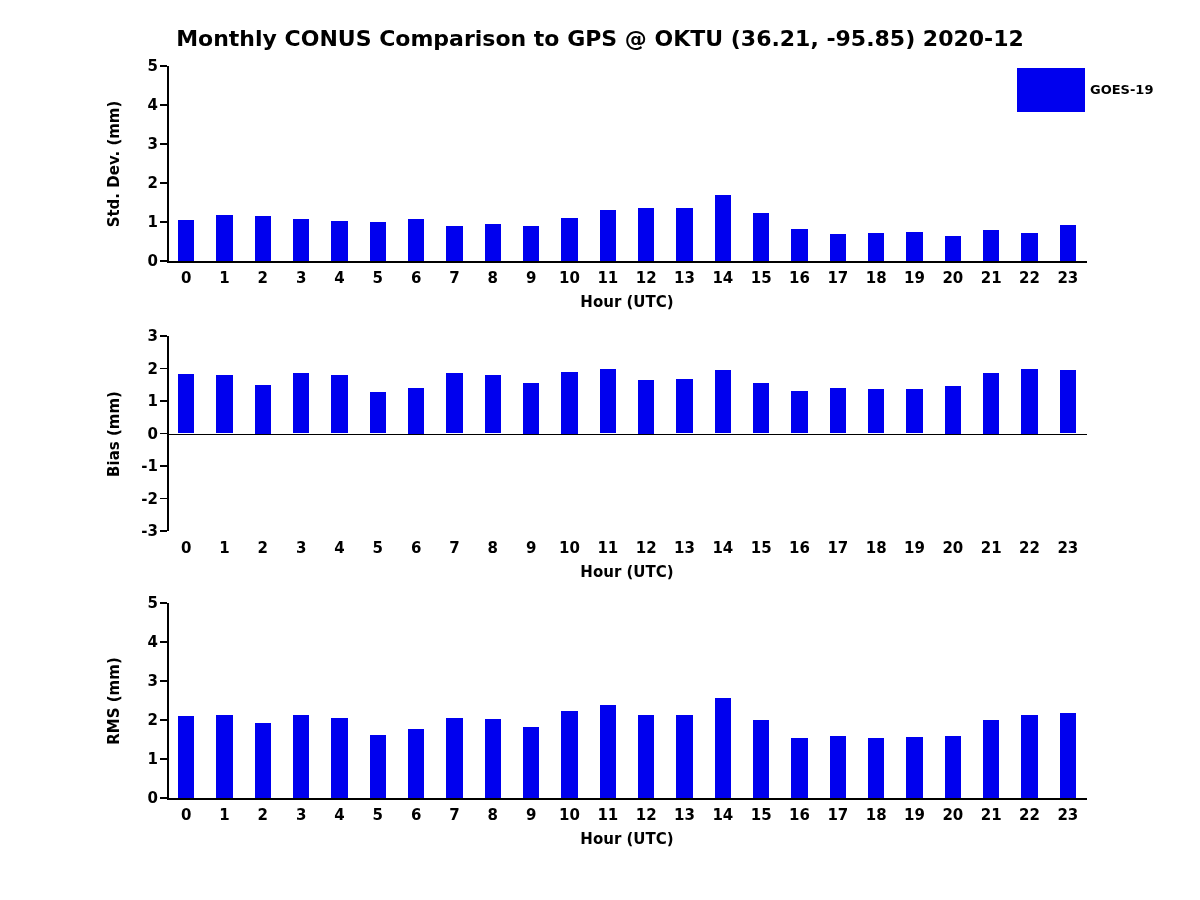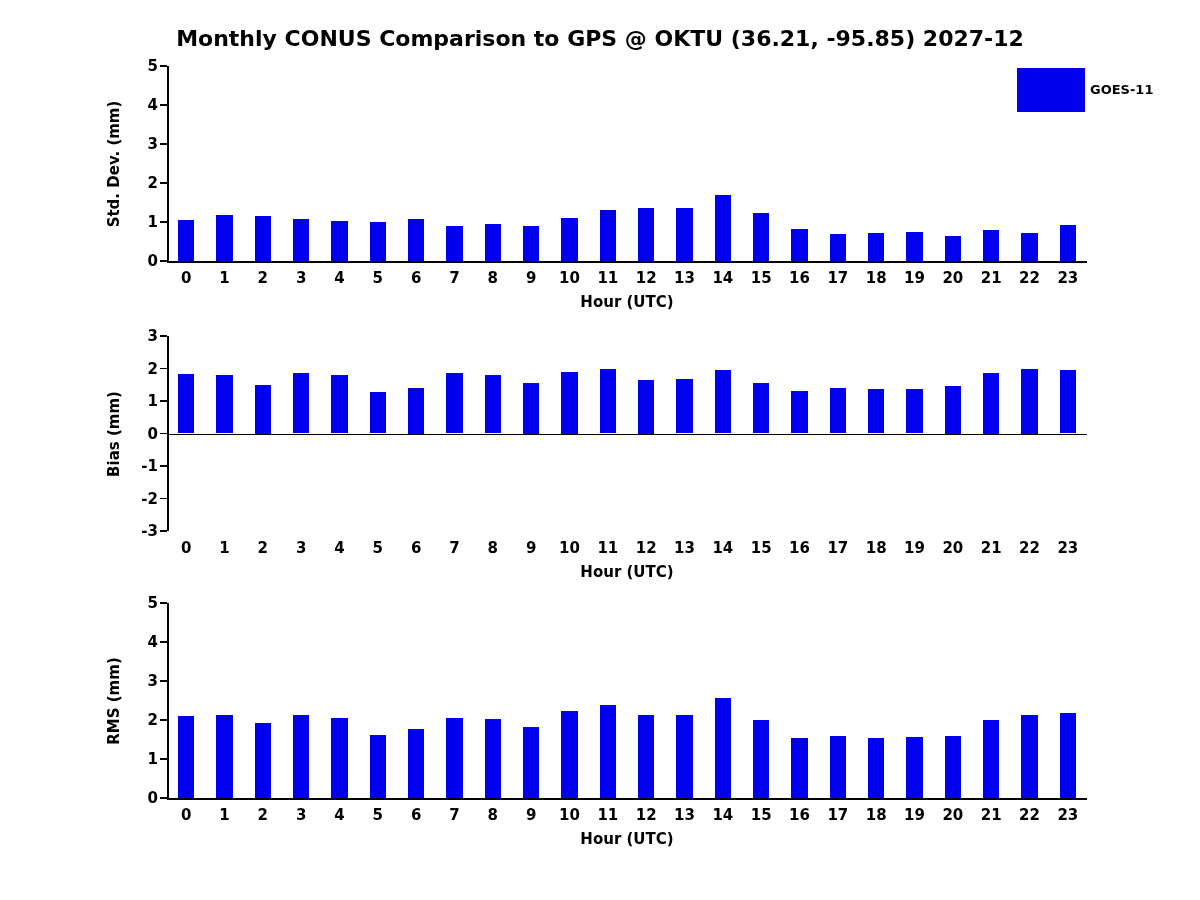--- a/index.html
+++ b/index.html
@@ -112,21 +112,21 @@
     font-size: 13px;
     font-weight: bold;
     color: #000;
     white-space: nowrap;
   }
 </style>
 </head>
 <body>
 
 <div id="figure">
-  <div class="fig-title">Monthly CONUS Comparison to GPS @ OKTU (36.21, -95.85) 2027-12</div>
+  <div class="fig-title">Monthly CONUS Comparison to GPS @ OKTU (36.21, -95.85) 2020-12</div>
 
   <div class="panel" id="panel-0" style="left:167px; top:66px; width:920px; height:195px;">
       <div class="plot-area">
         <div class="axis-line axis-left"></div>
         <div class="axis-line axis-bottom" style="top: 195px;"></div>
         <div class="tick-y" style="top: 194.3px;"></div>
         <div class="tick-y-label" style="top: 195px;">0</div>
         <div class="tick-y" style="top: 155.3px;"></div>
         <div class="tick-y-label" style="top: 156px;">1</div>
         <div class="tick-y" style="top: 116.3px;"></div>
@@ -324,14 +324,14 @@
         <div class="bar" style="left: 854.45px; top: 112.32px; width: 16.1px; height: 82.68px; background: rgb(0, 0, 238);"></div>
         <div class="tick-x-label" style="left: 862.5px; top: 203px;">22</div>
         <div class="bar" style="left: 892.783px; top: 110.37px; width: 16.1px; height: 84.63px; background: rgb(0, 0, 238);"></div>
         <div class="tick-x-label" style="left: 900.833px; top: 203px;">23</div>
         <div class="xlabel" style="top: 227px;">Hour (UTC)</div>
         <div class="ylabel" style="left: -62px; top: 97.5px; transform: rotate(-90deg) translateX(-50%);">RMS (mm)</div>
       </div>
     </div>
 
   <div class="legend-swatch" style="left:1017px; top:68px; width:66px; height:42px;"></div>
-  <div class="legend-label" style="left:1090px; top:82px;">GOES-11</div>
+  <div class="legend-label" style="left:1090px; top:82px;">GOES-19</div>
 </div>
 
 </body></html>

